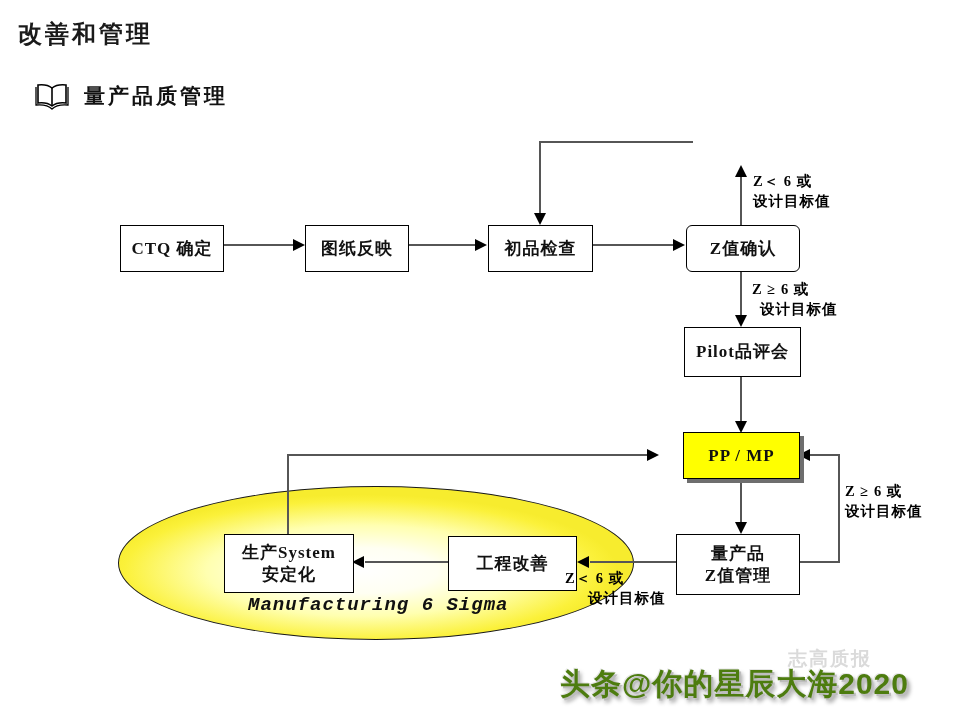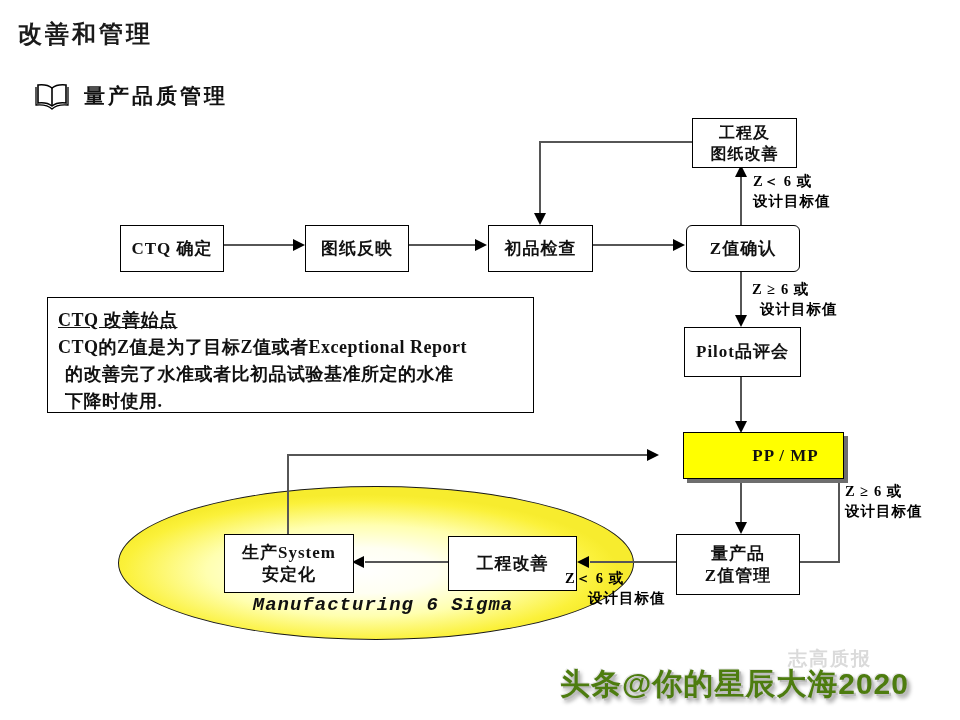--- a/index.html
+++ b/index.html
@@ -13,37 +13,37 @@
     letter-spacing:3px;color:#1a1a1a;
   }
   .section-row{position:absolute;left:34px;top:82px;display:flex;align-items:center;gap:14px;}
   .section-label{font-size:21px;font-weight:700;letter-spacing:3px;color:#111;}
   
   .node{
     position:absolute;background:#fff;border:1.6px solid #000;z-index:3;
     display:flex;flex-direction:column;align-items:center;justify-content:center;
     font-size:17px;font-weight:700;line-height:22px;letter-spacing:1px;text-align:center;
   }
-  .node.hl{box-shadow:4px 4px 0 0 #6e6e6e;padding-left:44px;}
+  .node.hl{box-shadow:4px 4px 0 0 #6e6e6e;}
   
   .note{
     position:absolute;left:47px;top:297px;width:466px;height:96px;
     border:1.7px solid #000;background:#fff;z-index:3;padding:9px 9px 9px 10px;
     font-size:18px;font-weight:700;line-height:27px;letter-spacing:0.5px;
   }
   .note .head{text-decoration:underline;}
   .note .l2,.note .l3{padding-left:7px;}
   
   .ellipse{
     position:absolute;left:118px;top:486px;width:514px;height:152px;z-index:1;
     border:1.6px solid #1a1a1a;border-radius:50%;
     background:radial-gradient(50% 50% at 47% 55%, #ffffff 0%, #fffff2 30%, #ffffb0 60%, #fbf13a 92%, #f7ec2e 100%);
   }
   .ellipse-caption{
-    position:absolute;left:248px;top:594px;width:270px;z-index:3;text-align:center;
+    position:absolute;left:248px;top:594px;width:270px;z-index:3;text-align:left;
     font-family:"Liberation Mono","DejaVu Sans Mono",monospace;
     font-size:19px;font-weight:700;font-style:italic;letter-spacing:1px;color:#111;
   }
   
   .ln{position:absolute;background:#565656;z-index:2;}
   .ah{position:absolute;width:0;height:0;border-style:solid;z-index:2;}
   .ah.r{border-width:6px 0 6px 12px;border-color:transparent transparent transparent #000;}
   .ah.l{border-width:6px 12px 6px 0;border-color:transparent #000 transparent transparent;}
   .ah.u{border-width:0 6px 12px 6px;border-color:transparent transparent #000 transparent;}
   .ah.d{border-width:12px 6px 0 6px;border-color:#000 transparent transparent transparent;}
@@ -115,24 +115,20 @@
   <div class="ln" style="left:590px;top:561px;width:86px;height:2px;"></div>
   <div class="ah l" style="left:577px;top:556px;"></div>
 
   <div class="ln" style="left:365px;top:561px;width:83px;height:2px;"></div>
   <div class="ah l" style="left:352px;top:556px;"></div>
 
   <div class="ln" style="left:287px;top:454px;width:2px;height:82px;"></div>
   <div class="ln" style="left:287px;top:454px;width:361px;height:2px;"></div>
   <div class="ah r" style="left:647px;top:449px;"></div>
 
-  <div class="node" style="left:692px;top:118px;width:103px;height:48px;font-size:16px;line-height:21px;">
-    <span>工程及</span>
-    <span>图纸改善</span>
-  </div>
 
   <div class="node" style="left:120px;top:225px;width:102px;height:45px;">
     <span>CTQ 确定</span>
   </div>
   <div class="node" style="left:305px;top:225px;width:102px;height:45px;">
     <span>图纸反映</span>
   </div>
   <div class="node" style="left:488px;top:225px;width:103px;height:45px;">
     <span>初品检查</span>
   </div>
@@ -155,26 +151,20 @@
 
   <div class="node" style="left:448px;top:536px;width:127px;height:53px;">
     <span>工程改善</span>
   </div>
 
   <div class="node" style="left:224px;top:534px;width:128px;height:57px;text-align:right;">
     <span>生产System</span>
     <span>安定化</span>
   </div>
 
-  <div class="note">
-    <div class="head">CTQ 改善始点</div>
-    <div class="l1">CTQ的Z值是为了目标Z值或者Exceptional Report</div>
-    <div class="l2">的改善完了水准或者比初品试验基准所定的水准</div>
-    <div class="l3">下降时使用.</div>
-  </div>
 
   <div class="clabel" style="left:753px;top:171px;">
     <div>Z＜ 6 或</div>
     <div>设计目标值</div>
   </div>
   <div class="clabel" style="left:752px;top:279px;">
     <div>Z ≥ 6 或</div>
     <div class="ind">设计目标值</div>
   </div>
   <div class="clabel" style="left:845px;top:481px;">

